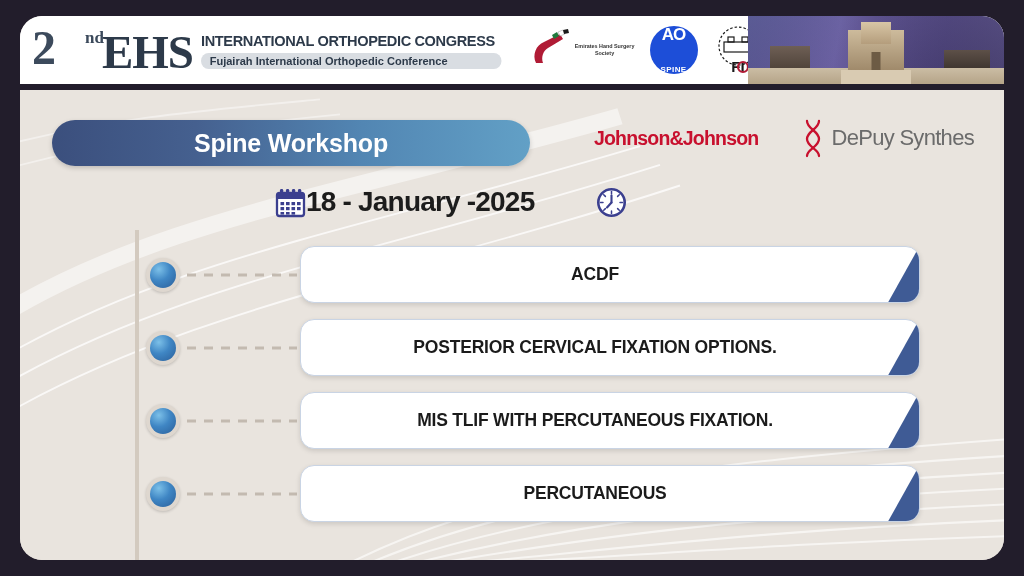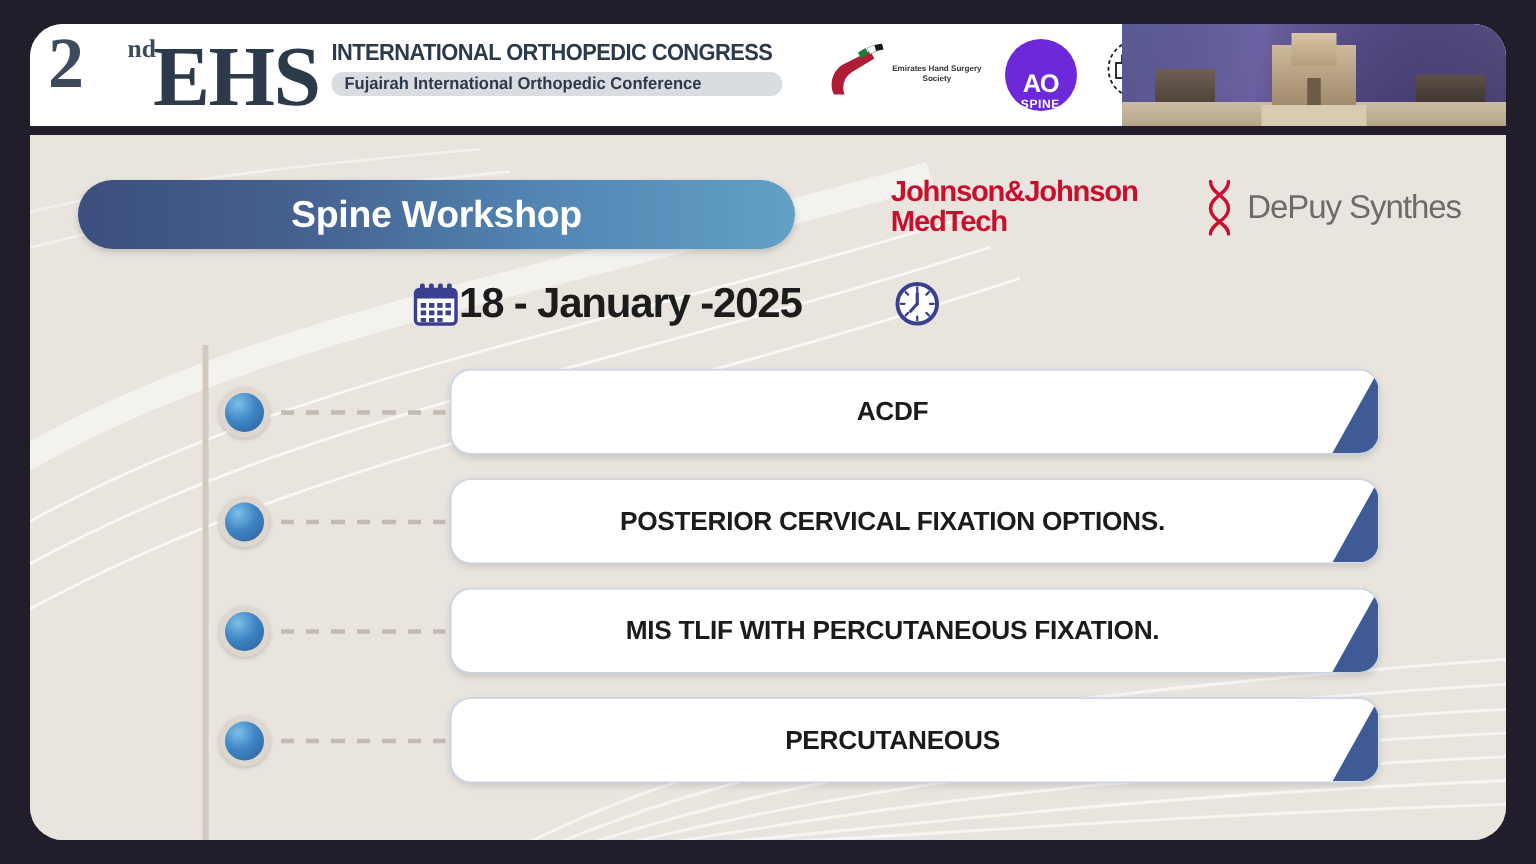--- a/index.html
+++ b/index.html
@@ -47,21 +47,21 @@
     font-size:48px; font-weight:bold; color:#3c4a5c;
     line-height:.92; letter-spacing:-2px;
   }
   .ehs-sup{
     font-family:"Liberation Serif", serif;
     font-size:17px; font-weight:bold; color:#3c4a5c;
     margin-top:2px; margin-left:-3px;padding-left:32px;
   }
   .ehs-letters{
     font-family:"Liberation Serif", serif;
-    font-size:57px; font-weight:bold; color:#2d3a4a;
+    font-size:47px; font-weight:bold; color:#2d3a4a;
     line-height:.95; letter-spacing:-1px; margin-left:-4px;
     margin-top:4px;
   }
   .congress-lines{ margin-left:6px; margin-top:6px; }
   .congress-main{
     font-size:15.5px; font-weight:bold; color:#2d3a4a;
     letter-spacing:-.4px; white-space:nowrap;
     transform:scaleX(.94); transform-origin:left center;
   }
   .congress-sub{
@@ -74,23 +74,23 @@
 
   
   .logos{ display:flex; align-items:center; gap:14px; margin-left:16px; }
   .logo-ehss{ display:flex; align-items:center; gap:4px; }
   .logo-ehss-txt{
     font-size:5.4px; font-weight:bold; color:#333; line-height:1.35;
     text-align:center; width:62px;
   }
   .logo-aospine{
     width:48px; height:48px; border-radius:50%;
-    background:#6d28d9; color:#fff;
+    background:#1d4ed8; color:#fff;
     display:flex; flex-direction:column;
-    align-items:center; justify-content:flex-end;
+    align-items:center; justify-content:space-between;
   }
   .logo-aospine .ao{ font-size:17px; font-weight:bold; letter-spacing:-1px; line-height:1; }
   .logo-aospine .sp{ font-size:8px; font-weight:bold; letter-spacing:.4px; margin-top:1px; }
   .logo-fioc{ width:52px; height:50px; }
   .logo-fujairah{ width:40px; height:52px; }
 
   
   .fort{
     position:absolute; right:0; top:0; height:68px; width:256px;
     background:linear-gradient(100deg,#4a3b78 0%,#6a5fa0 35%,#3e3566 75%,#2b2446 100%);
@@ -329,21 +329,20 @@
         <path d="M-40 255 C120 140 330 110 600 28" fill="none" stroke="#ffffff" stroke-opacity=".5" stroke-width="18"></path>
       </svg>
 
       <div class="title-pill">
         <span>Spine Workshop</span>
       </div>
 
       <div class="sponsors">
         <div class="jnj">
           <div class="l1">Johnson&amp;Johnson</div>
-          <div class="l2">MedTech</div>
         </div>
         <div class="depuy">
           <svg width="22" height="40" viewBox="0 0 22 40">
             <g fill="none" stroke="#c8102e" stroke-width="2.3" stroke-linecap="round">
               <path d="M5 3 C5 11 17 13 17 21 C17 29 5 31 5 38"></path>
               <path d="M17 3 C17 11 5 13 5 21 C5 29 17 31 17 38"></path>
             </g>
           </svg>
           <div class="depuy-txt">DePuy Synthes</div>
         </div>

